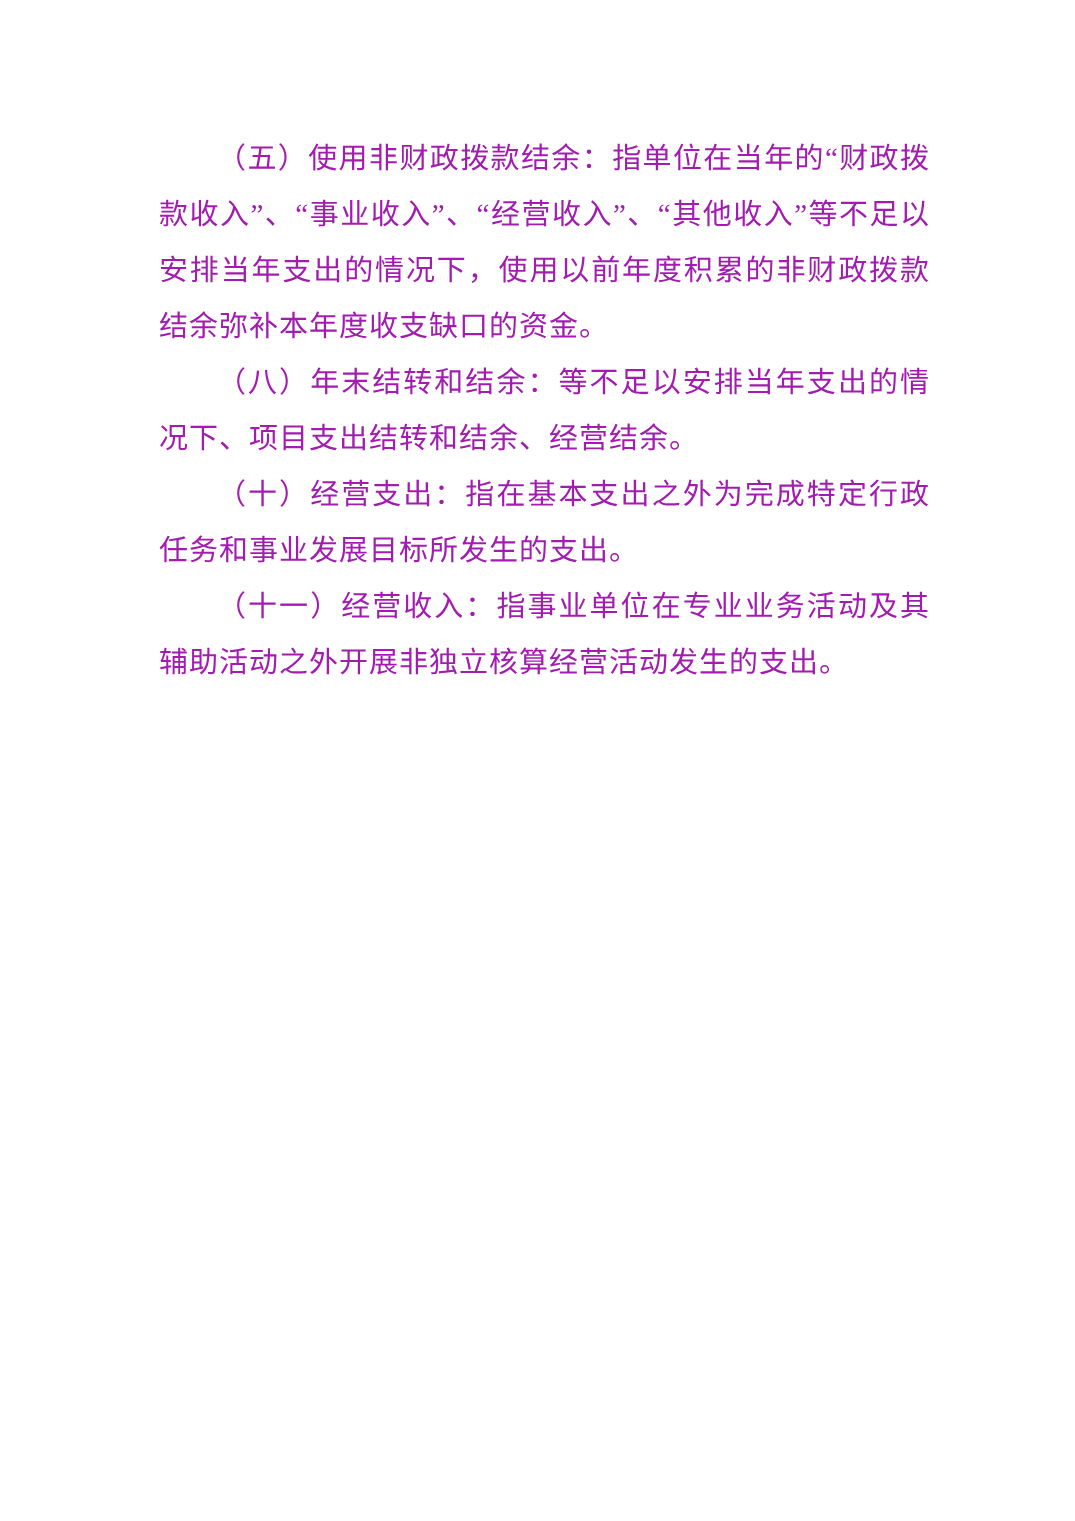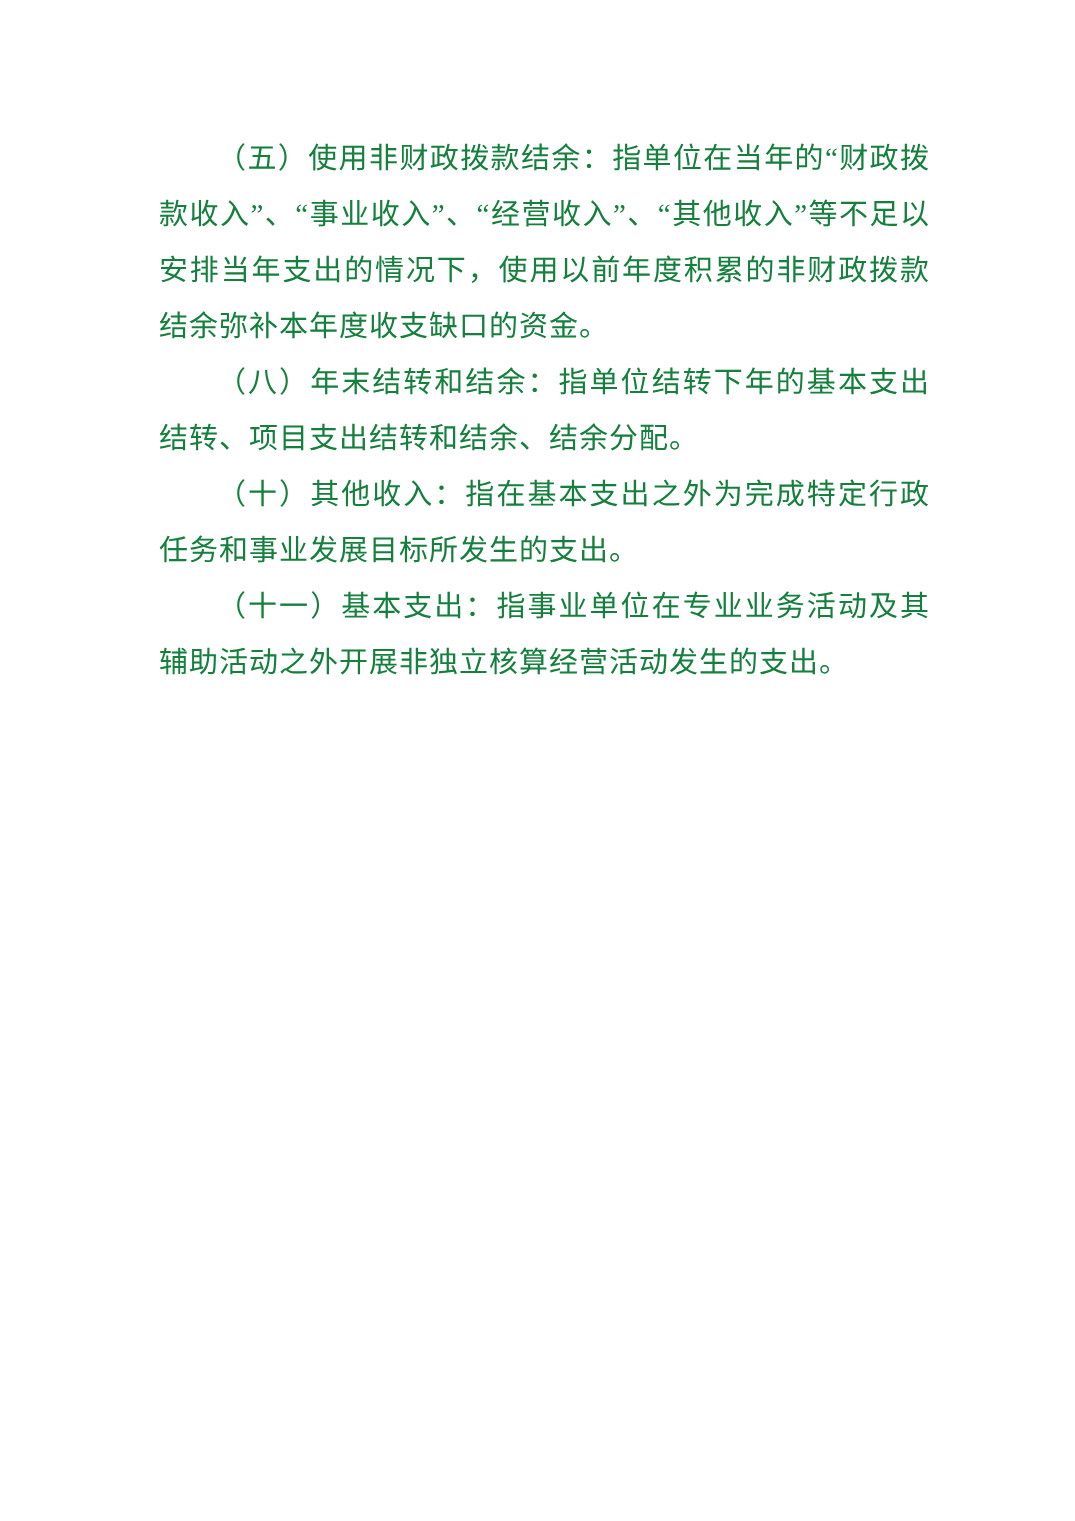--- a/index.html
+++ b/index.html
@@ -13,38 +13,38 @@
     height: 1521px;
     background: #ffffff;
     overflow: hidden;
     font-family: "Liberation Serif", "DejaVu Serif", serif;
   }
   .content {
     position: absolute;
     left: 159px;
     top: 130px;
     width: 771px;
-    color: #15803d;
+    color: #a21caf;
     font-size: 29px;
     line-height: 56px;
     text-align: justify;
     text-justify: inter-character;
     letter-spacing: 1px;
     font-weight: 400;
   }
   .content p {
     margin: 0;
     padding: 0;
     text-indent: 2em;
     word-break: break-all;
   }
 </style>
 </head>
 <body>
 
 <div class="page">
   <div class="content">
     <p>（五）使用非财政拨款结余：指单位在当年的“财政拨款收入”、“事业收入”、“经营收入”、“其他收入”等不足以安排当年支出的情况下，使用以前年度积累的非财政拨款结余弥补本年度收支缺口的资金。</p>
-    <p>（八）年末结转和结余：指单位结转下年的基本支出结转、项目支出结转和结余、结余分配。</p>
-    <p>（十）其他收入：指在基本支出之外为完成特定行政任务和事业发展目标所发生的支出。</p>
-    <p>（十一）基本支出：指事业单位在专业业务活动及其辅助活动之外开展非独立核算经营活动发生的支出。</p>
+    <p>（八）年末结转和结余：等不足以安排当年支出的情况下、项目支出结转和结余、经营结余。</p>
+    <p>（十）经营支出：指在基本支出之外为完成特定行政任务和事业发展目标所发生的支出。</p>
+    <p>（十一）经营收入：指事业单位在专业业务活动及其辅助活动之外开展非独立核算经营活动发生的支出。</p>
   </div>
 </div>
 
 </body></html>

